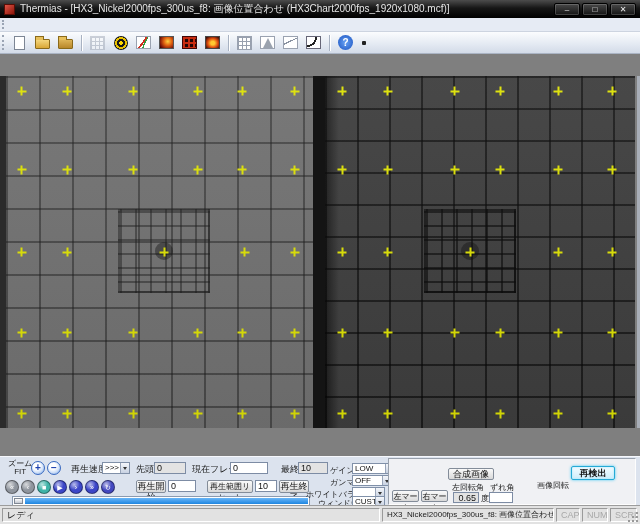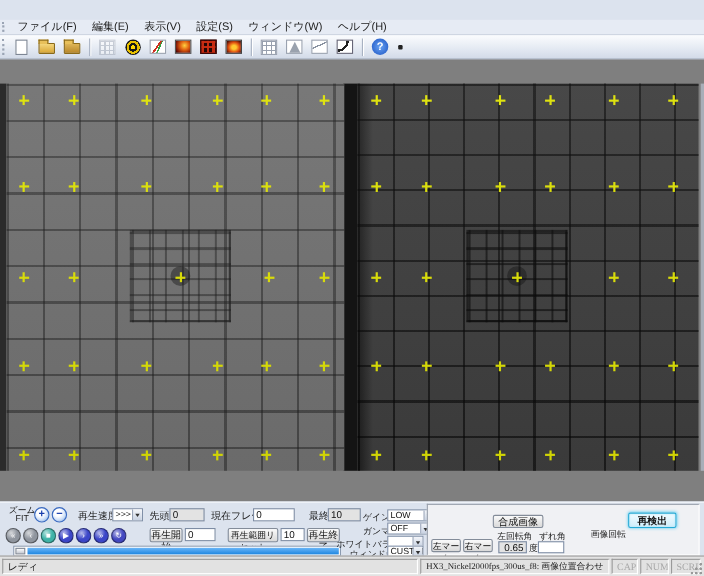--- a/index.html
+++ b/index.html
@@ -115,50 +115,51 @@
   .watermark{position:absolute;left:452px;top:472px;display:flex;align-items:center;gap:3px;z-index:60;pointer-events:none;}
   .wm-logo{width:29px;height:29px;border-radius:50%;border:3px solid #f4f4f4;
     box-shadow:0 0 0 1px #4a4a4a,inset 0 0 0 1px #4a4a4a;position:relative;background:transparent;}
   .wm-logo::before{content:"";position:absolute;left:3px;top:5px;width:9px;height:11px;
     background:#f4f4f4;border-radius:50% 50% 40% 40%;box-shadow:0 0 0 1px #4a4a4a;}
   .wm-logo::after{content:"";position:absolute;right:3px;top:8px;width:7px;height:8px;
     background:#f4f4f4;border-radius:50%;box-shadow:0 0 0 1px #4a4a4a;}
   .wm-text{font-size:21px;font-weight:bold;color:#f6f6f6;letter-spacing:1px;
     -webkit-text-stroke:1px #484848;text-shadow:0 1px 2px rgba(0,0,0,.45);}
   
-  .statusbar{position:absolute;left:0;top:505px;width:640px;height:19px;background:#e2e2e2;border-top:1px solid #9c9c9c;font-family:Liberation Serif, serif;}
+  .statusbar{position:absolute;left:0;top:505px;width:640px;height:19px;background:#e2e2e2;border-top:1px solid #9c9c9c;}
   .sb-sec{position:absolute;top:2px;height:14px;border:1px solid;border-color:#9a9a9a #fff #fff #9a9a9a;
     font-size:9px;line-height:12px;color:#222;padding:0 4px;white-space:nowrap;overflow:hidden;}
   .sb-dim{color:#a8a8a8;}
   .sb-file{font-size:8px;text-align:center;}
   .grip-dots{position:absolute;right:1px;bottom:1px;width:12px;height:12px;
     background:
       radial-gradient(circle at 10px 10px,#999 1px,transparent 1.4px),
       radial-gradient(circle at 10px 6px,#999 1px,transparent 1.4px),
       radial-gradient(circle at 6px 10px,#999 1px,transparent 1.4px),
       radial-gradient(circle at 10px 2px,#999 1px,transparent 1.4px),
       radial-gradient(circle at 2px 10px,#999 1px,transparent 1.4px),
       radial-gradient(circle at 6px 6px,#999 1px,transparent 1.4px);}
 </style>
 </head>
 <body>
 
 <div class="window" data-name="app-window">
 
+  <div class="titlebar" data-name="title-bar">
+    <div class="app-icon" data-name="app-icon"></div>
+    <div class="title-text" data-name="window-title">Thermias - [HX3_Nickel2000fps_300us_f8: 画像位置合わせ (HX3Chart2000fps_1920x1080.mcf)]</div>
+    <div class="win-ctrls">
+      <div class="win-ctrl" data-name="minimize-button">–</div>
+      <div class="win-ctrl" data-name="maximize-button">□</div>
+      <div class="win-ctrl" data-name="close-button">✕</div>
+    </div>
+  </div>
 
   <div class="menubar" data-name="menu-bar">
     <div class="bar-grip" data-name="menu-grip"></div>
-    <div class="menu-items">
-        <div class="menu-item" data-name="menu-item">ファイル(F)</div>
-        <div class="menu-item" data-name="menu-item">編集(E)</div>
-        <div class="menu-item" data-name="menu-item">表示(V)</div>
-        <div class="menu-item" data-name="menu-item">設定(S)</div>
-        <div class="menu-item" data-name="menu-item">ウィンドウ(W)</div>
-        <div class="menu-item" data-name="menu-item">ヘルプ(H)</div>
-      </div>
   </div>
 
   <div class="toolbar" data-name="toolbar">
     <div class="bar-grip" data-name="toolbar-grip"></div>
     <div class="tb-items">
         <div class="tb-btn" data-name="new-document-button">
           <span class="tbi tbi-new-document" data-name="new-document-icon"></span>
         </div>
         <div class="tb-btn" data-name="open-folder-button">
           <span class="tbi tbi-open-folder" data-name="open-folder-icon"></span>

